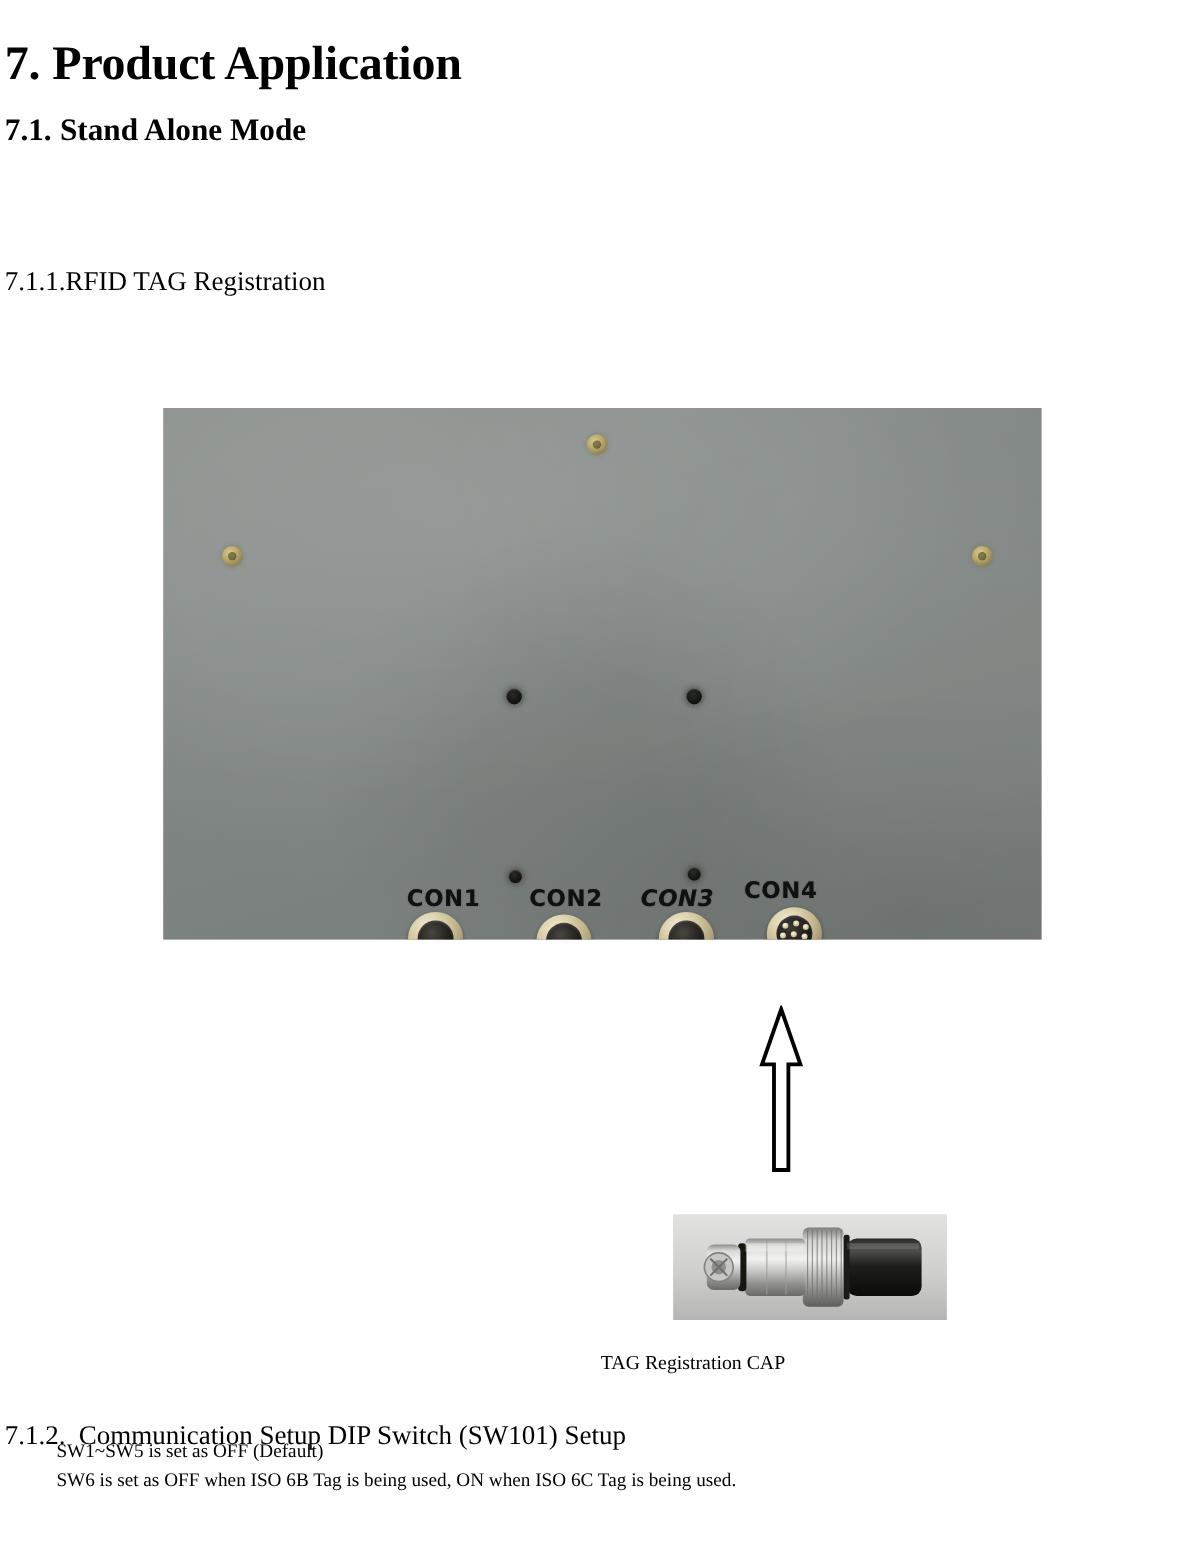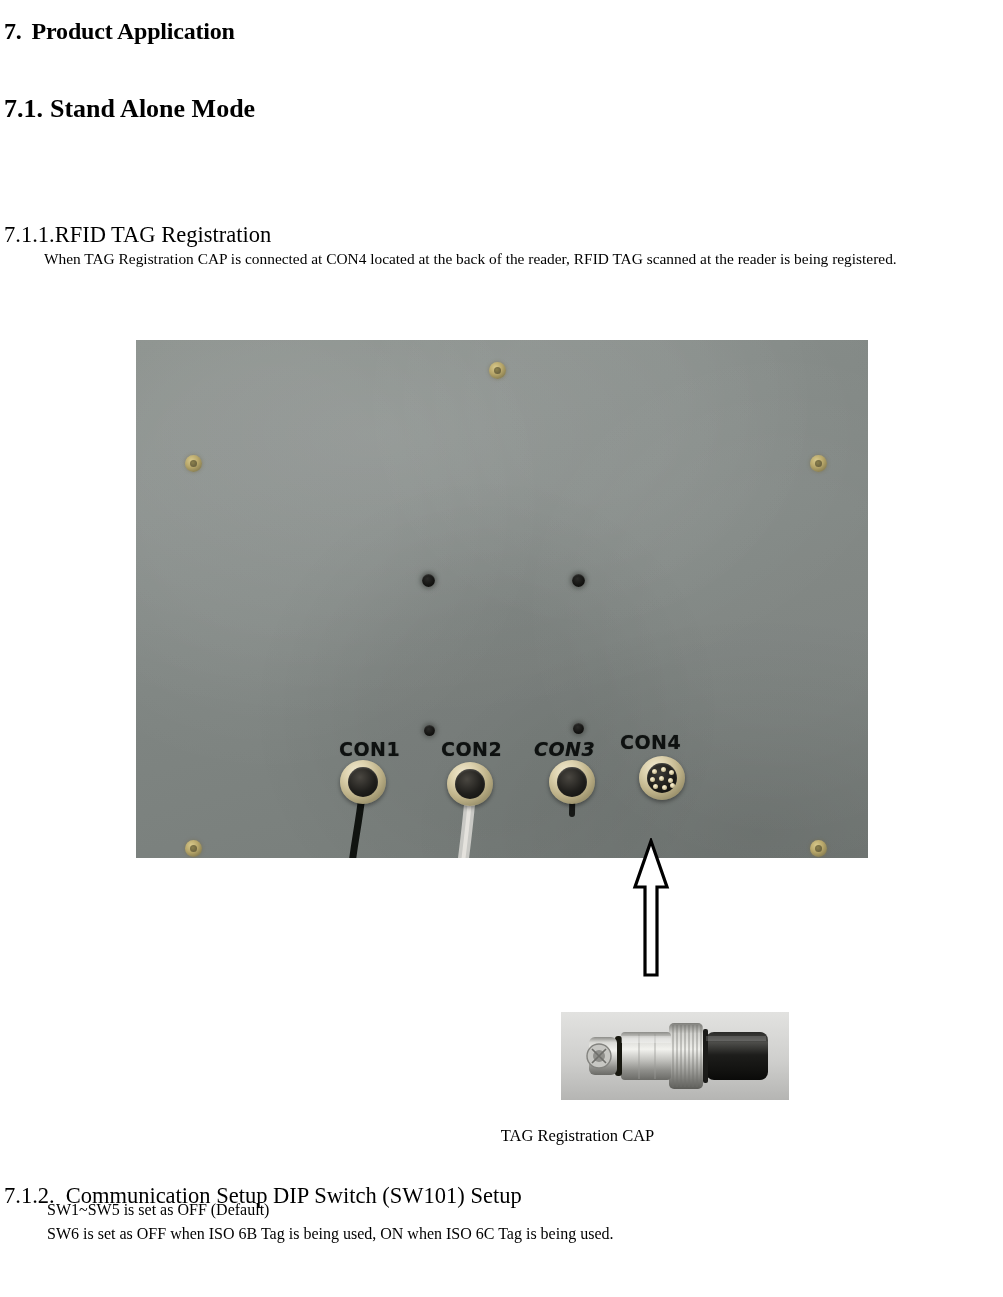--- a/index.html
+++ b/index.html
@@ -20,21 +20,21 @@
   .page {
     position: absolute;
     left: 0; top: 0;
     width: 1003px; height: 1297px;
   }
 
   
   .h1 {
     position: absolute;
     left: 4px; top: 2px;
-    font-size: 24px;
+    font-size: 40px;
     font-weight: bold;
     letter-spacing: -0.2px;
     white-space: nowrap;
   }
   .h1 .num { margin-right: 10px; }
 
   .h2 {
     position: absolute;
     left: 4px; top: 72px;
     font-size: 26px;
@@ -73,21 +73,21 @@
     text-indent: 42px;
     color: #000;
   }
   #para-1 { left: 2px; top: 128px; width: 997px; }
   #para-2 { left: 2px; top: 228px; width: 997px; }
 
   
   .photo-panel {
     position: absolute;
     left: 136px; top: 340px;
-    width: 732px; height: 518px;
+    width: 732px; height: 443px;
     background:
       radial-gradient(ellipse 120% 90% at 32% 18%, rgba(255,255,255,0.10) 0%, rgba(255,255,255,0) 62%),
       radial-gradient(ellipse 80% 70% at 85% 95%, rgba(0,0,0,0.10) 0%, rgba(0,0,0,0) 60%),
       linear-gradient(165deg, #878d89 0%, #848a87 25%, #7e8481 55%, #7a807d 78%, #767c79 100%);
     overflow: hidden;
   }
   
   .photo-panel .tex {
     position: absolute; inset: 0;
     background:
@@ -218,21 +218,20 @@
 
   <h2 class="h2">
     <span class="num">7.1.</span><span>Stand Alone Mode</span>
   </h2>
 
 
   <h3 class="h3-a">
     <span class="num">7.1.1.</span><span>RFID TAG Registration</span>
   </h3>
 
-  <p class="para" id="para-2">When TAG Registration CAP is connected at CON4 located at the back of the reader, RFID TAG scanned at the reader is being registered.</p>
 
   <div class="photo-panel">
     <div class="tex"></div>
 
     <div class="screw" style="left:49px;  top:115px;"></div>
     <div class="screw" style="left:353px; top:22px;"></div>
     <div class="screw" style="left:674px; top:115px;"></div>
     <div class="screw" style="left:49px;  top:500px;"></div>
     <div class="screw" style="left:361px; top:592px;"></div>
     <div class="screw" style="left:674px; top:500px;"></div>

